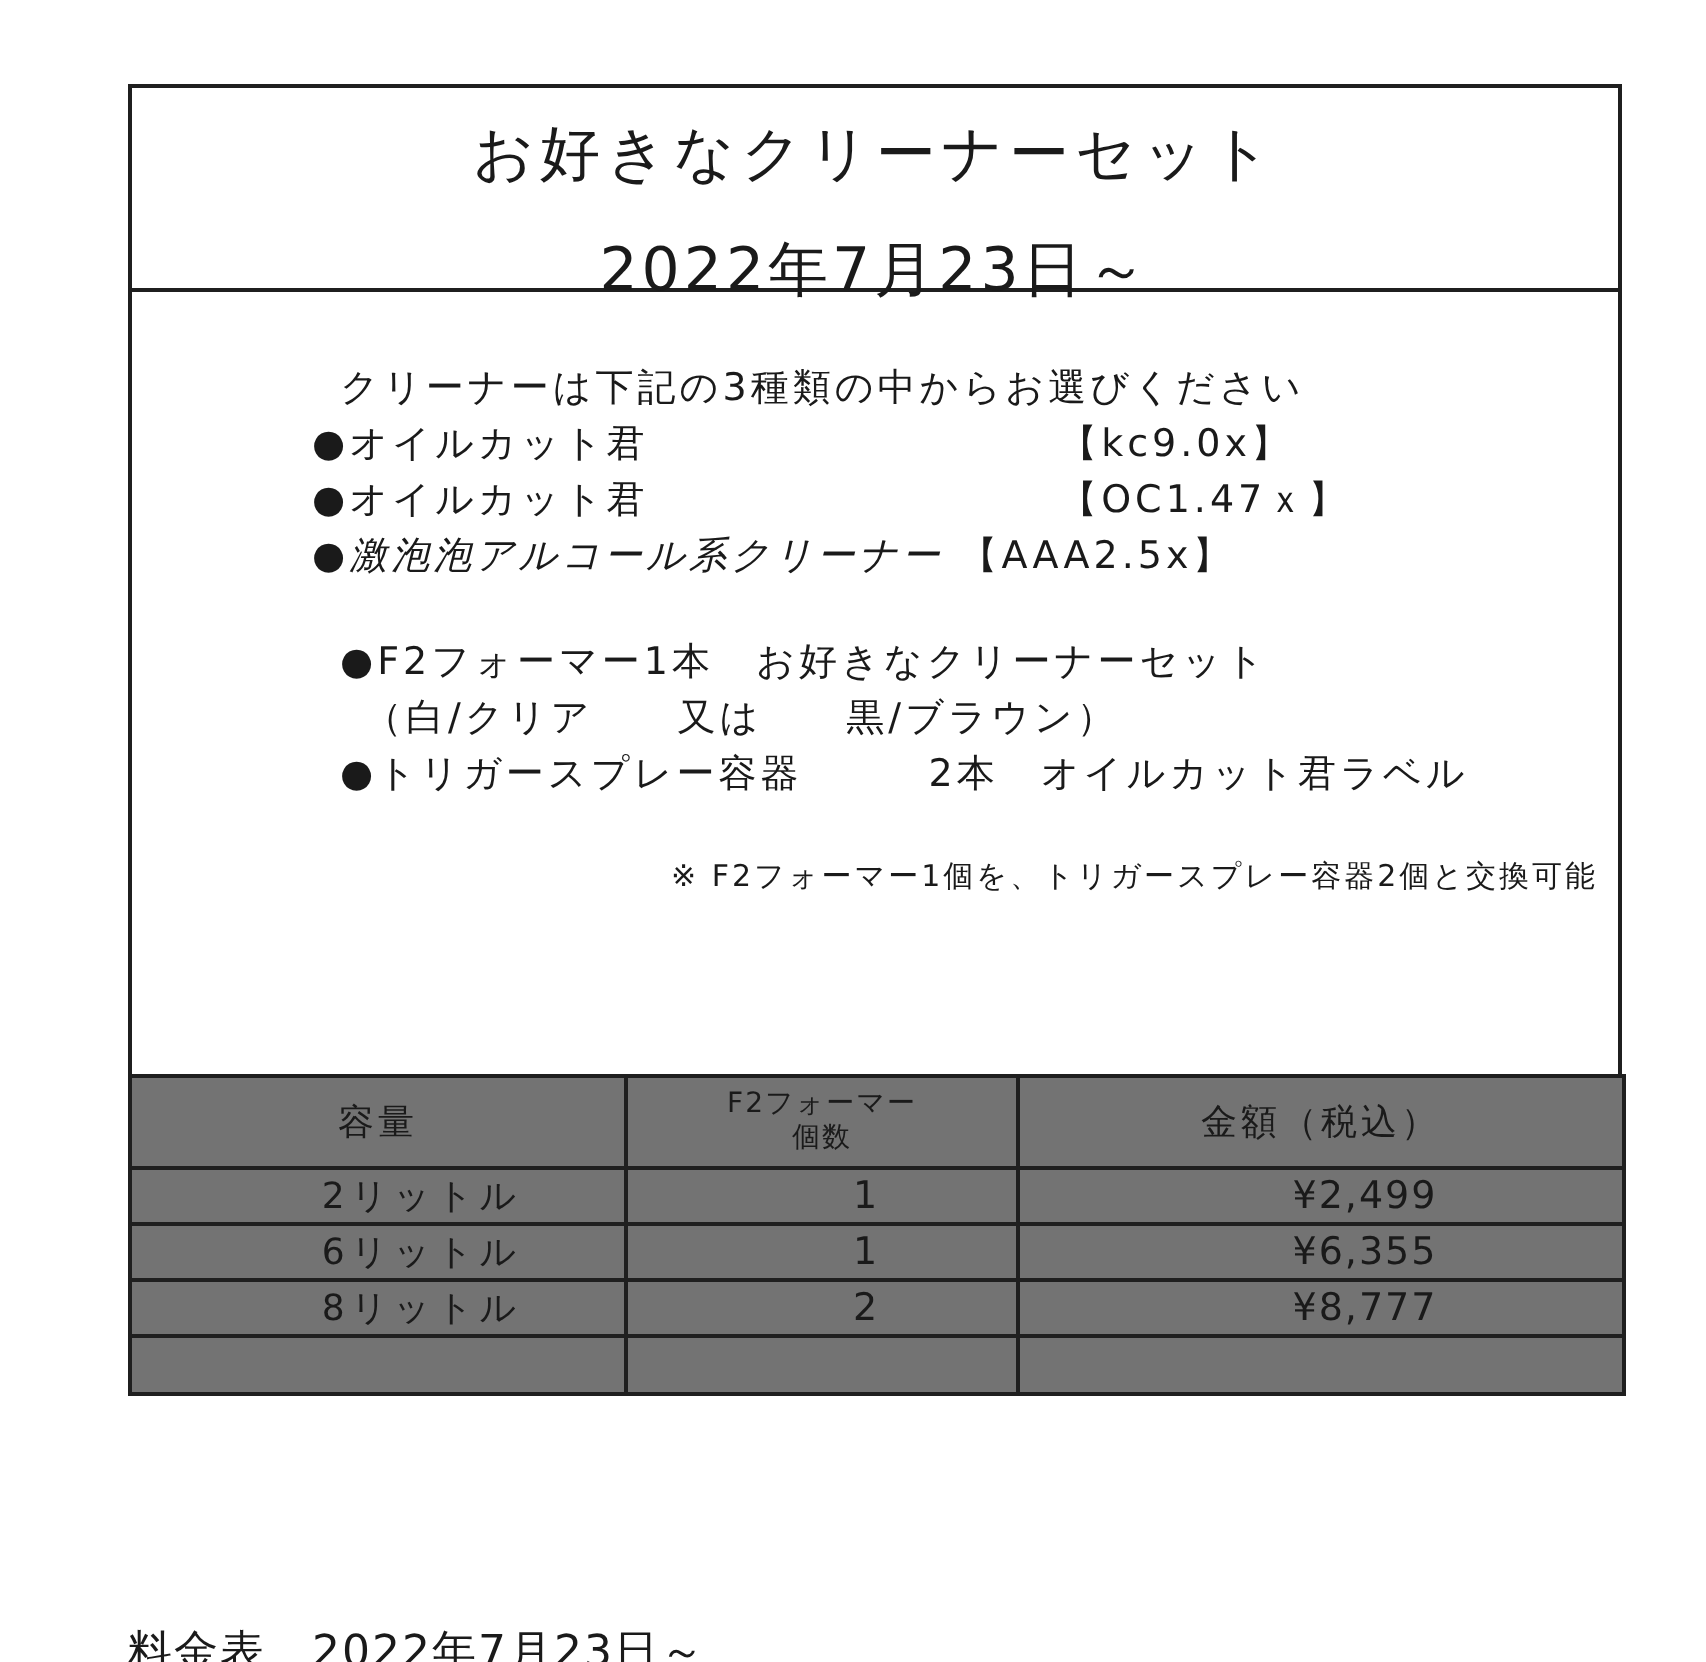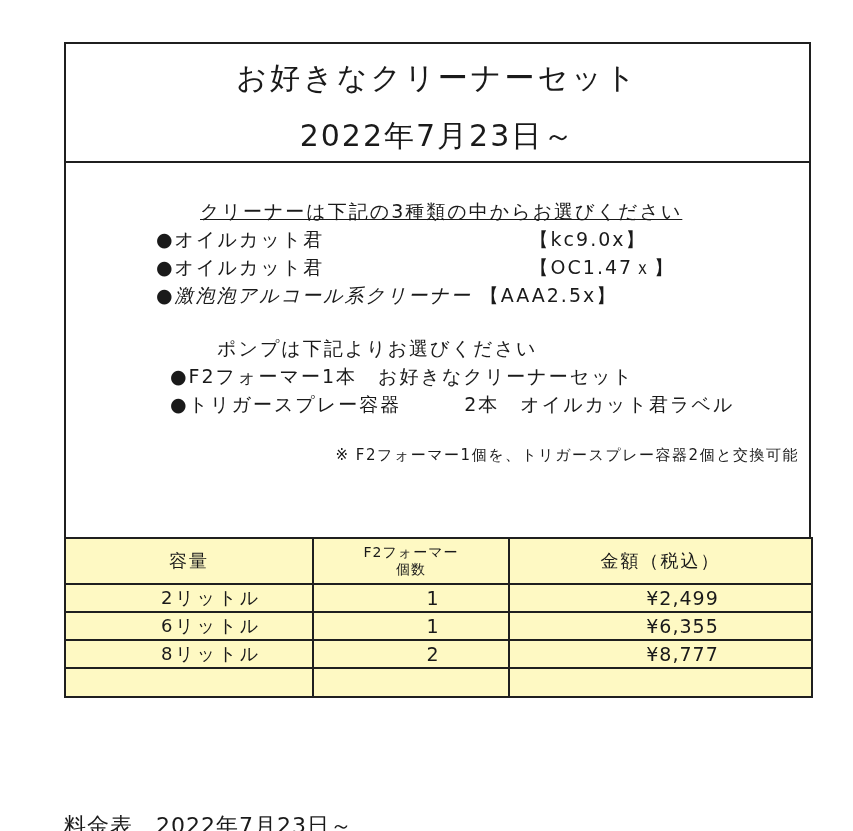--- a/index.html
+++ b/index.html
@@ -21,36 +21,36 @@
     width: 747px;
     height: 495px;
     box-sizing: border-box;
     border: 2px solid #1f1f1f;
     border-bottom: none;
     background: #ffffff;
   }
 
   .title-area {
     box-sizing: border-box;
-    height: 119px;
+    height: 102px;
     border-bottom: 2px solid #1f1f1f;
     text-align: center;
     padding-top: 13px;
   }
   .main-title { font-size: 30px; letter-spacing: 3px; line-height: 42px; white-space: nowrap; }
   .date-line  { font-size: 30px; letter-spacing: 2px; line-height: 42px; margin-top: 16px; white-space: nowrap; }
 
   
   .content-area {
     padding: 34px 10px 0 90px;
     font-size: 19px;
     letter-spacing: 2px;
     line-height: 28px;
   }
-  .heading1 { margin-left: 44px; white-space: nowrap; text-decoration: underline; }
+  .heading1 { margin-left: 14px; white-space: nowrap; }
   .cleaner-list { list-style: none; margin: 0; padding: 0; }
   .cleaner-item { line-height: 28px; white-space: nowrap; }
   .cleaner-name { display: inline-block; min-width: 355px; }
   .cleaner-item:nth-child(3) .cleaner-name { min-width: 0; margin-right: 8px; font-style: italic; }
 
   .pump-block { margin-left: 14px; margin-top: 25px; }
   .pump-heading { margin-left: 47px; white-space: nowrap; }
   .pump-line { line-height: 28px; white-space: nowrap; }
   .pump-line-2 { padding-left: 12px; }
 
@@ -65,21 +65,21 @@
   }
 
   
   .price-table {
     position: absolute;
     left: 64px;
     top: 537px;
     width: 747px;
     border-collapse: collapse;
     table-layout: fixed;
-    background: #fef9c3;
+    background: #737373;
   }
   .price-table col.c1 { width: 248px; }
   .price-table col.c2 { width: 196px; }
   .price-table col.c3 { width: 303px; }
   .price-table td {
     border: 2px solid #1f1f1f;
     text-align: center;
     vertical-align: middle;
     padding: 0;
     overflow: hidden;
@@ -117,22 +117,22 @@
 
     <div class="heading1">クリーナーは下記の3種類の中からお選びください</div>
 
     <ul class="cleaner-list">
       <li class="cleaner-item"><span>●</span><span class="cleaner-name">オイルカット君</span><span class="cleaner-code">【kc9.0x】</span></li>
       <li class="cleaner-item"><span>●</span><span class="cleaner-name">オイルカット君</span><span class="cleaner-code">【OC1.47ｘ】</span></li>
       <li class="cleaner-item"><span>●</span><span class="cleaner-name">激泡泡アルコール系クリーナー</span><span class="cleaner-code">【AAA2.5x】</span></li>
     </ul>
 
     <div class="pump-block">
-      <div class="pump-heading">ポンプは下記よりお選びください</div>
       <div class="pump-line pump-line-1">●F2フォーマー1本　お好きなクリーナーセット</div>
+      <div class="pump-line pump-line-2">（白/クリア　　又は　　黒/ブラウン）</div>
       <div class="pump-line pump-line-3">●トリガースプレー容器　　　2本　オイルカット君ラベル</div>
     </div>
 
     <div class="note-line">※ F2フォーマー1個を、トリガースプレー容器2個と交換可能</div>
 
   </div>
 </div>
 
 <table class="price-table">
   <colgroup>

